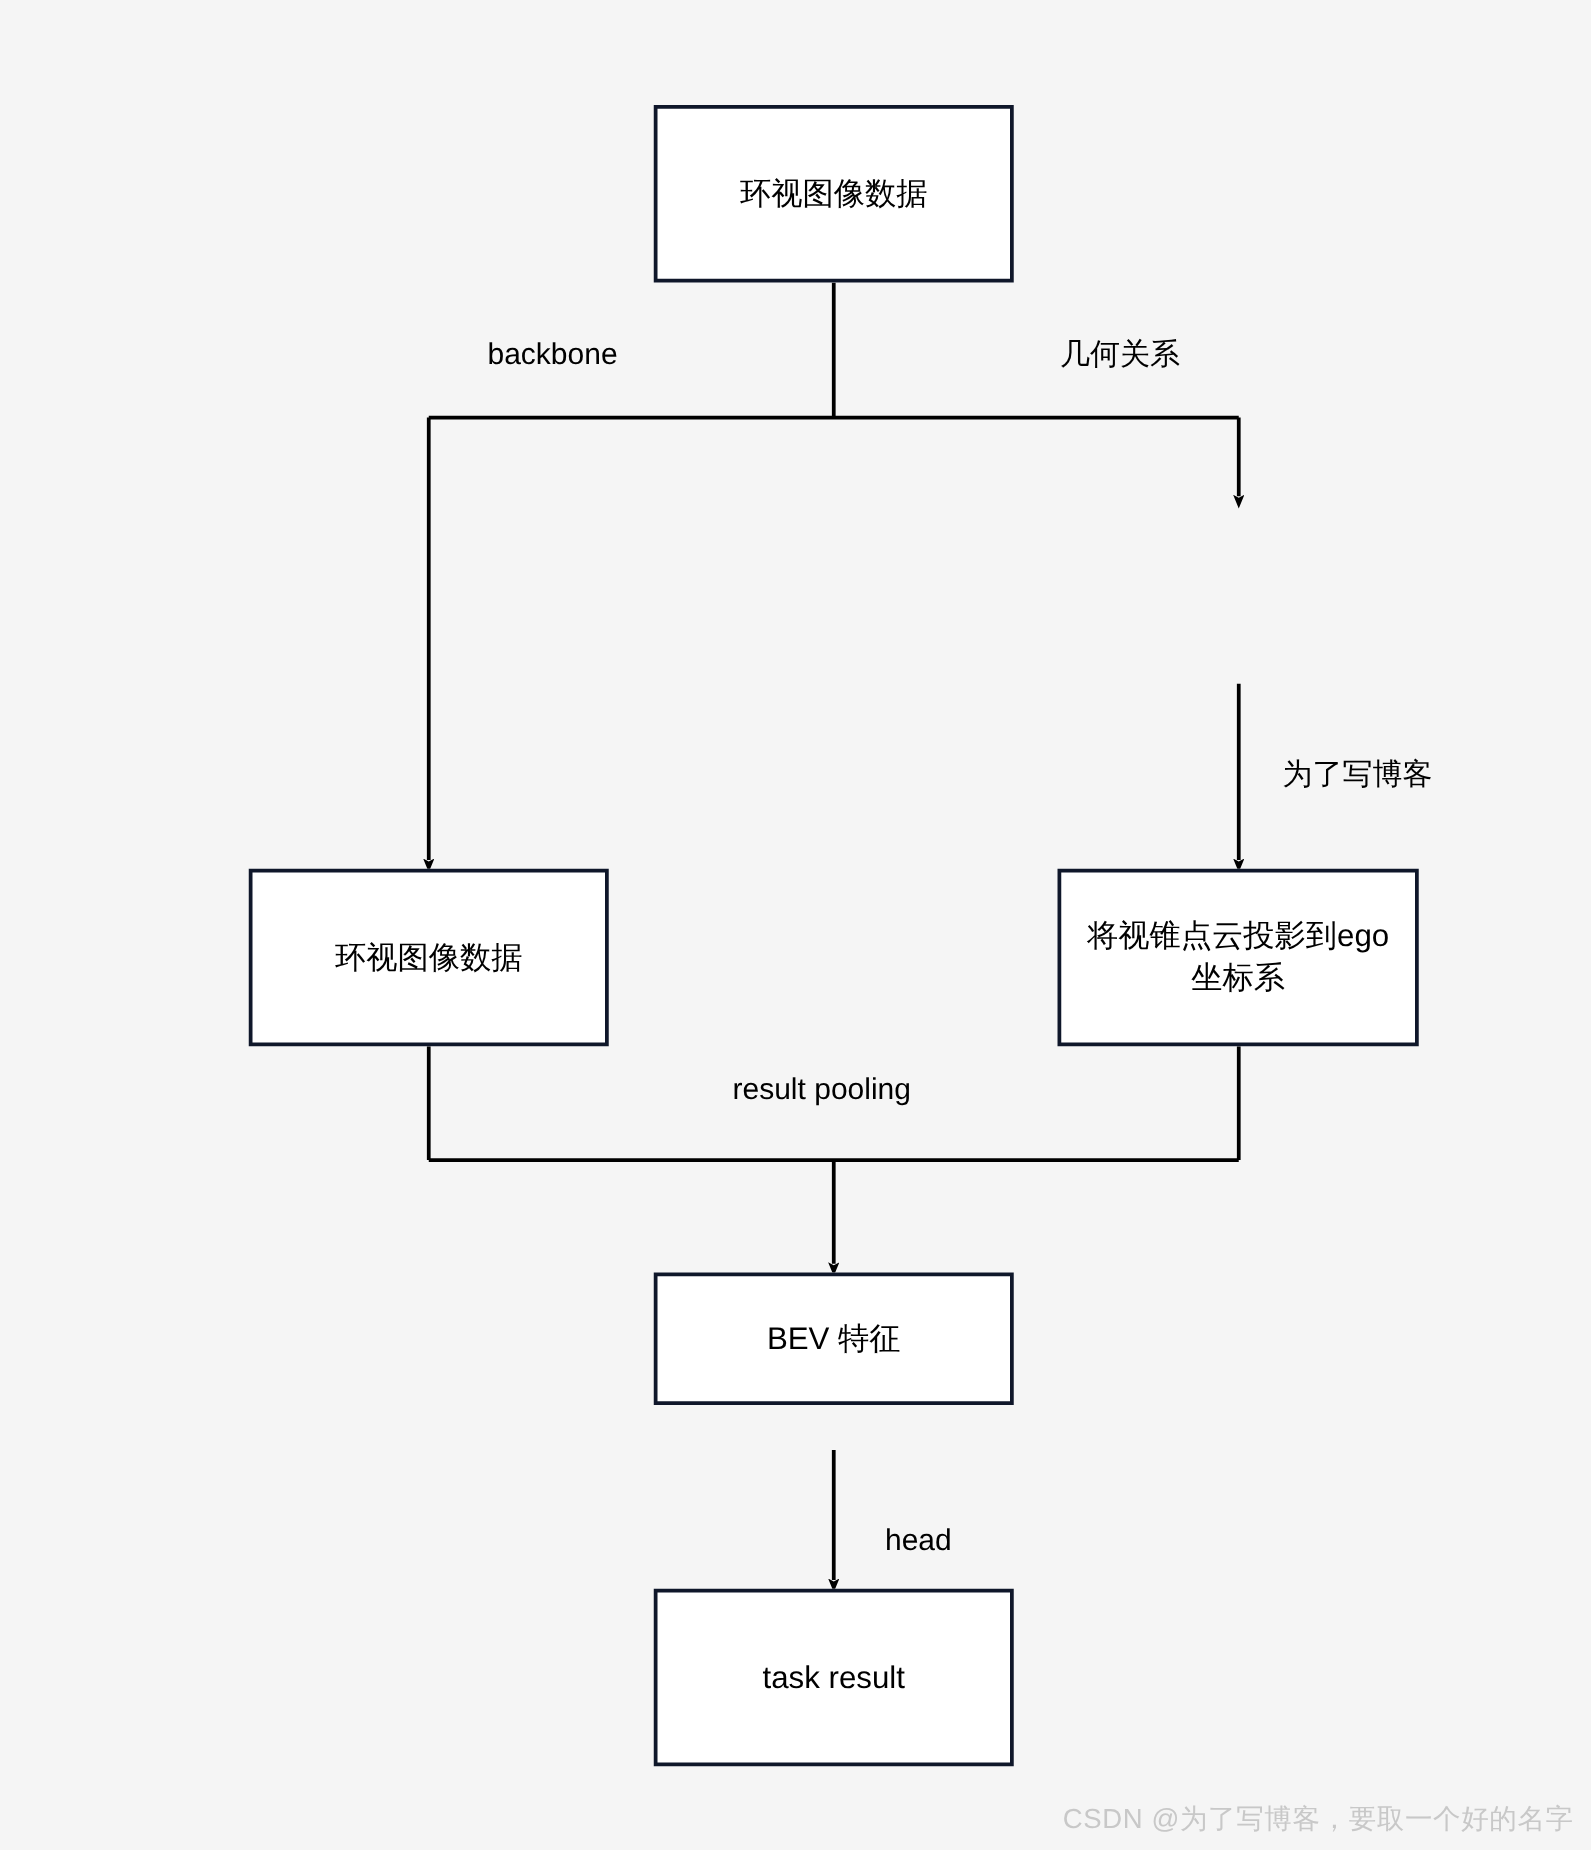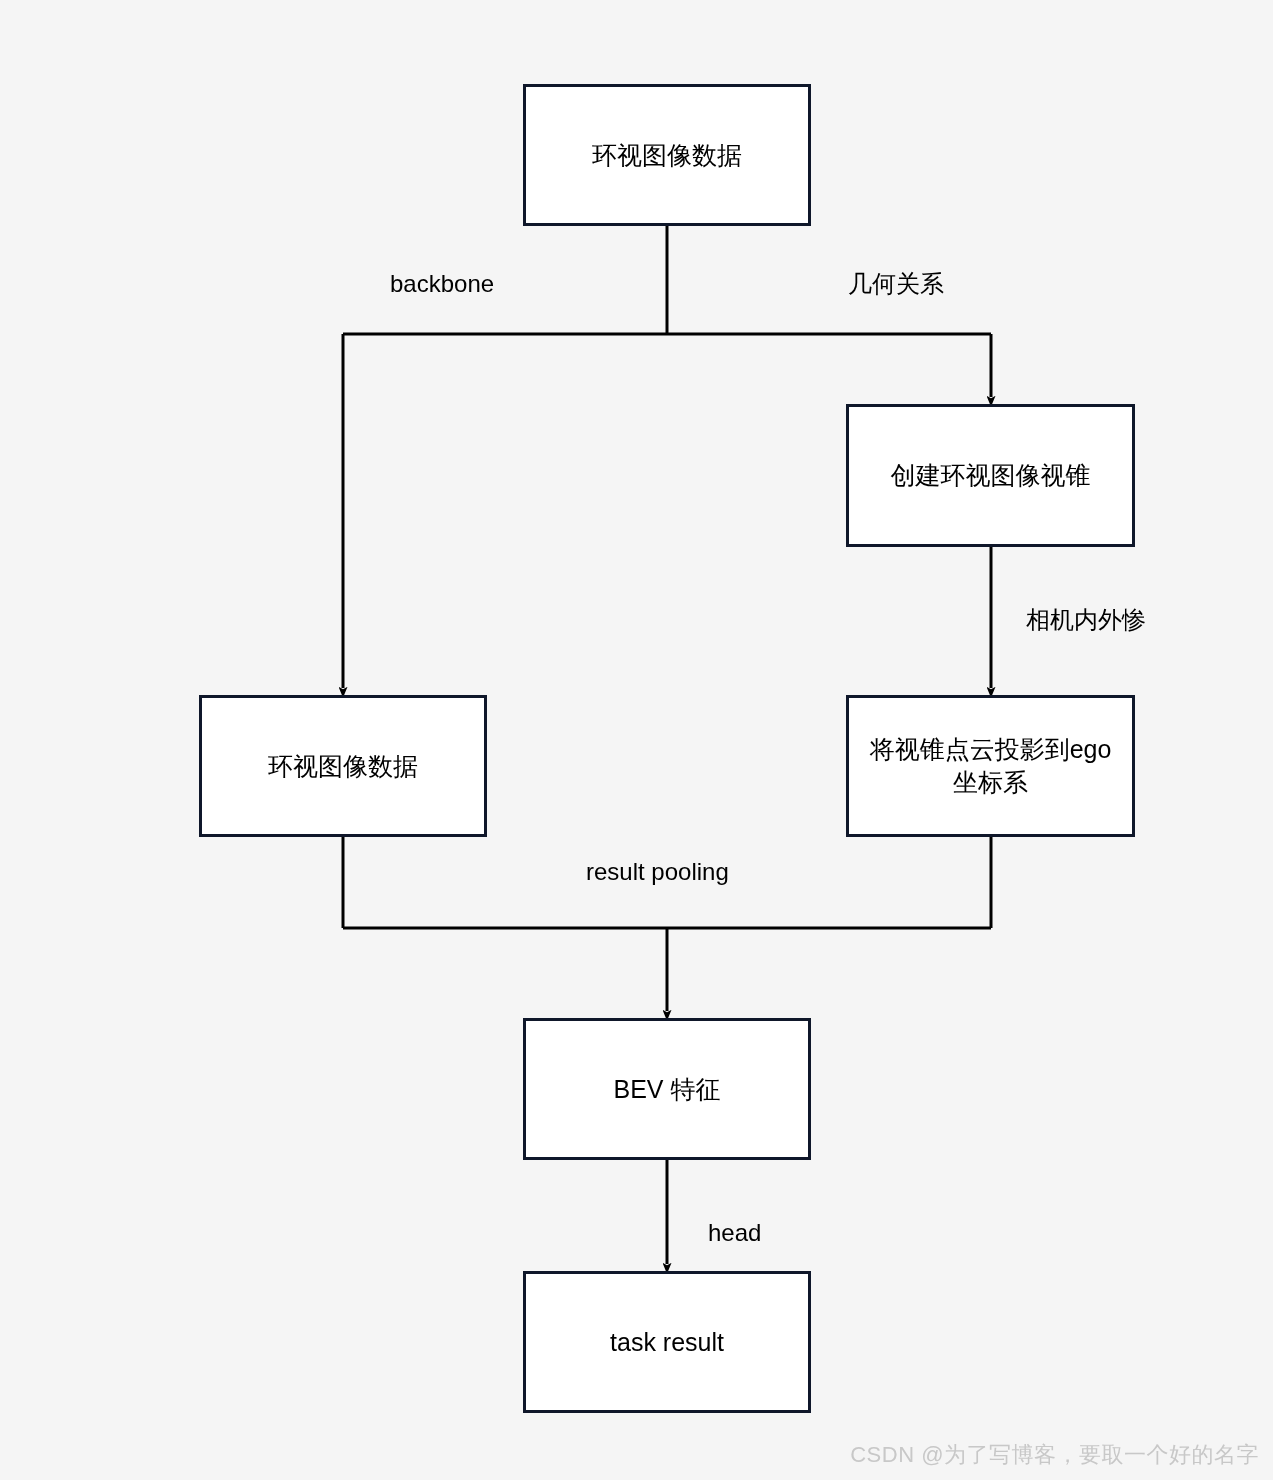--- a/index.html
+++ b/index.html
@@ -60,21 +60,21 @@
     line-height: 1.2;
     white-space: nowrap;
     background: transparent;
   }
 
   
   #node-surround-top   { left: 523px;  top: 84px;   width: 288px; height: 142px; }
   #node-create-frustum { left: 846px;  top: 404px;  width: 289px; height: 143px; }
   #node-surround-mid   { left: 199px;  top: 695px;  width: 288px; height: 142px; }
   #node-project-ego    { left: 846px;  top: 695px;  width: 289px; height: 142px; }
-  #node-bev-feature    { left: 523px;  top: 1018px; width: 288px; height: 142px; }
+  #node-bev-feature    { left: 523px;  top: 1018px; width: 288px; height: 106px; }
   #node-task-result    { left: 523px;  top: 1271px; width: 288px; height: 142px; }
 
   
   #label-backbone        { left: 390px;  top: 270px; }
   #label-geometry        { left: 824px;  top: 270px; margin-left: 24px; }
   #label-camera-params   { left: 1026px; top: 606px; }
   #label-voxel-pooling   { left: 586px;  top: 858px; }
   #label-head            { left: 708px;  top: 1219px; }
 
   #watermark {
@@ -117,23 +117,20 @@
 
     <path d="M 667,928 L 667,1011" fill="none" stroke="#000000" stroke-width="3" marker-end="url(#arrowhead)"></path>
 
     <path d="M 667,1160 L 667,1264" fill="none" stroke="#000000" stroke-width="3" marker-end="url(#arrowhead)"></path>
   </svg>
 
   <div class="node" id="node-surround-top">
     <span class="node-label">环视图像数据</span>
   </div>
 
-  <div class="node" id="node-create-frustum">
-    <span class="node-label">创建环视图像视锥</span>
-  </div>
 
   <div class="node" id="node-surround-mid">
     <span class="node-label">环视图像数据</span>
   </div>
 
   <div class="node" id="node-project-ego">
     <span class="node-label">将视锥点云投影到ego
 坐标系</span>
   </div>
 
@@ -142,21 +139,21 @@
   </div>
 
   <div class="node" id="node-task-result">
     <span class="node-label">task result</span>
   </div>
 
   <div class="edge-label" id="label-backbone">backbone</div>
 
   <div class="edge-label" id="label-geometry">几何关系</div>
 
-  <div class="edge-label" id="label-camera-params">相机内外惨</div>
+  <div class="edge-label" id="label-camera-params">为了写博客</div>
 
   <div class="edge-label" id="label-voxel-pooling">result pooling</div>
 
   <div class="edge-label" id="label-head">head</div>
 
   <div id="watermark">CSDN @为了写博客，要取一个好的名字</div>
 
 </div>
 
 </body></html>

